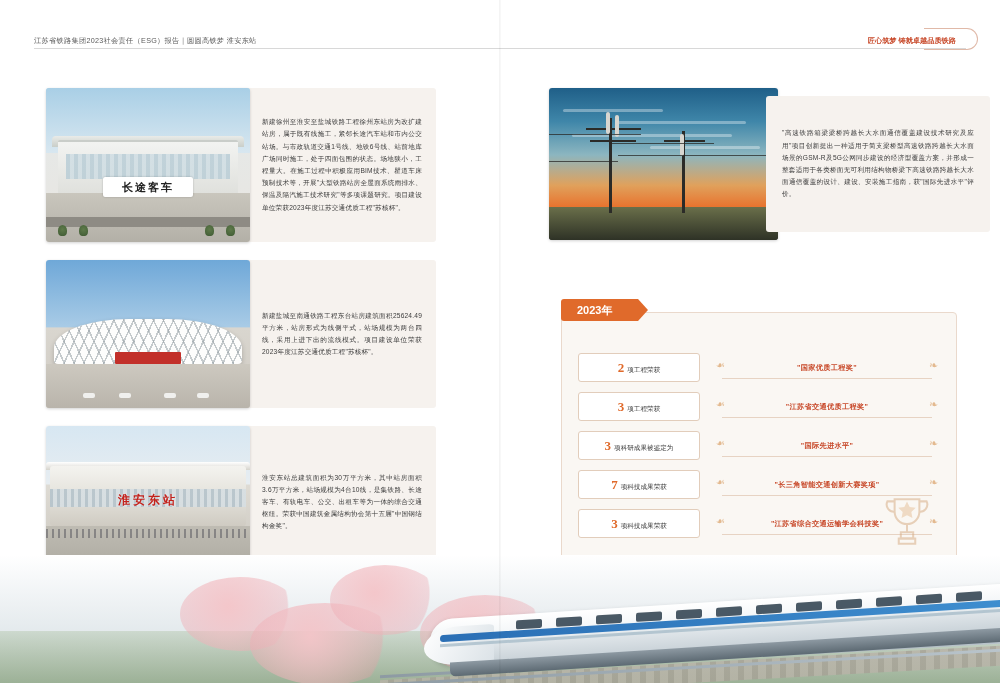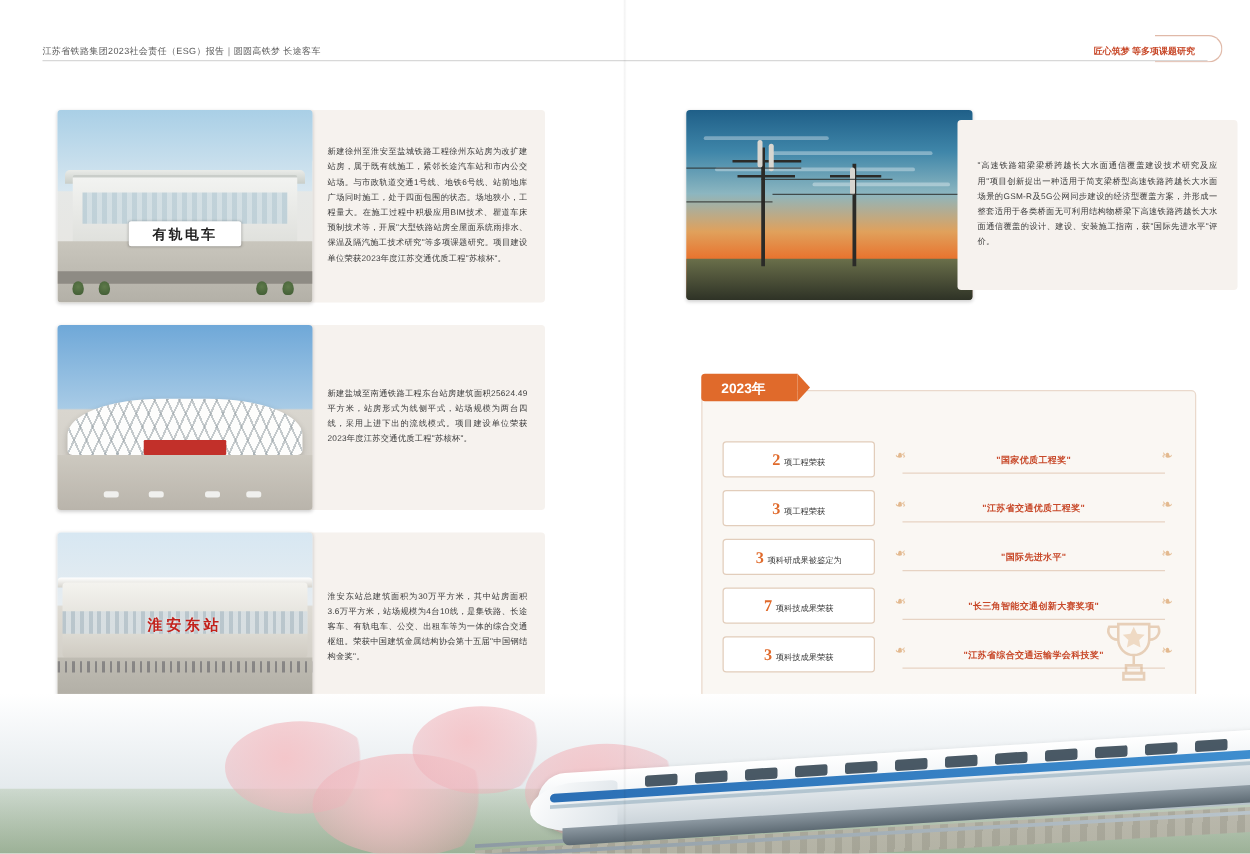--- a/index.html
+++ b/index.html
@@ -444,33 +444,33 @@
     background:linear-gradient(90deg, rgba(0,0,0,.05), rgba(0,0,0,.02));
   }
 </style>
 </head>
 <body>
 
 <div class="page">
 
   <div class="left-page">
 
-    <div class="header">江苏省铁路集团2023社会责任（ESG）报告｜圆圆高铁梦 长途客车</div>
+    <div class="header">江苏省铁路集团2023社会责任（ESG）报告｜圆圆高铁梦 淮安东站</div>
     <div class="header-rule"></div>
 
     <div class="card" style="left:46px; top:88px; width:390px; height:154px;">
       <div class="card-photo ph1">
         <div class="sky"></div>
         <div class="roof"></div>
         <div class="bldg"></div>
         <div class="glass"></div>
         <div class="plaza"></div>
         <div class="road"></div>
         <div class="sign">
-          <span>有轨电车</span>
+          <span>长途客车</span>
         </div>
         <div class="tree" style="left:6%"></div>
         <div class="tree" style="left:16%"></div>
         <div class="tree" style="left:78%"></div>
         <div class="tree" style="left:88%"></div>
       </div>
       <div class="card-text">
         <p>新建徐州至淮安至盐城铁路工程徐州东站房为改扩建站房，属于既有线施工，紧邻长途汽车站和市内公交站场。与市政轨道交通1号线、地铁6号线、站前地库广场同时施工，处于四面包围的状态。场地狭小，工程量大。在施工过程中积极应用BIM技术、瞿道车床预制技术等，开展"大型铁路站房全屋面系统雨排水、保温及隔汽施工技术研究"等多项课题研究。项目建设单位荣获2023年度江苏交通优质工程"苏核杯"。</p>
       </div>
     </div>
@@ -506,21 +506,21 @@
     </div>
 
     <div class="pagenum l">49</div>
   </div>
 
   <div class="right-page">
 
     <div class="header-rule-r"></div>
     <div class="header-tab-deco"></div>
     <div class="header-right">
-      <div class="header-tab">匠心筑梦 等多项课题研究</div>
+      <div class="header-tab">匠心筑梦 铸就卓越品质铁路</div>
     </div>
 
     <div class="sunset">
       <div class="cloud" style="left:6%; top:14%; width:44%;"></div>
       <div class="cloud" style="left:30%; top:22%; width:56%;"></div>
       <div class="cloud" style="left:10%; top:30%; width:70%;"></div>
       <div class="cloud" style="left:44%; top:38%; width:48%;"></div>
       <div class="field"></div>
       <div class="pole" style="left:26%; height:62%;"></div>
       <div class="pole" style="left:58%; height:54%;"></div>

